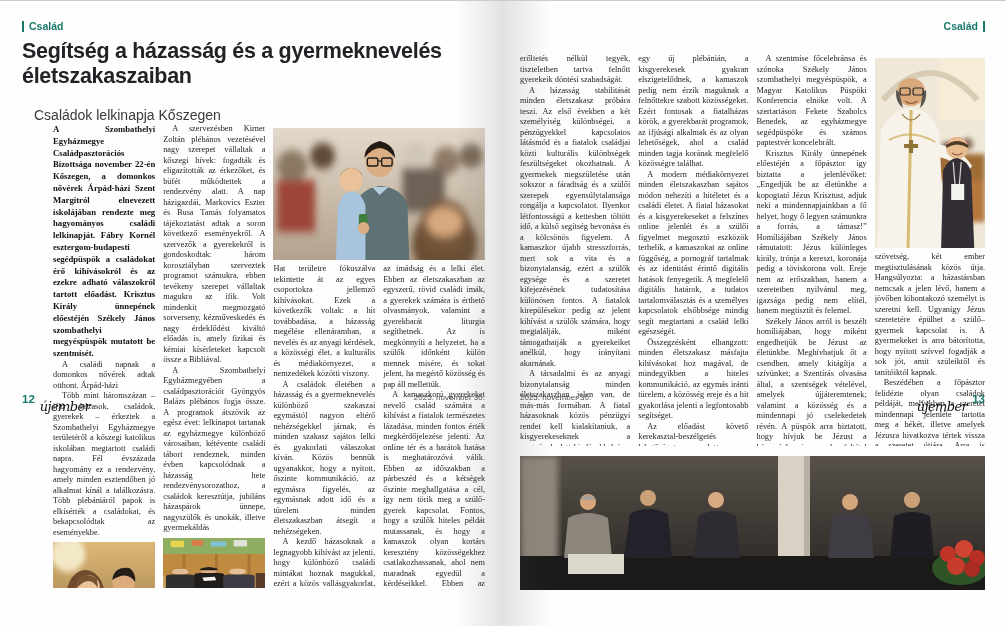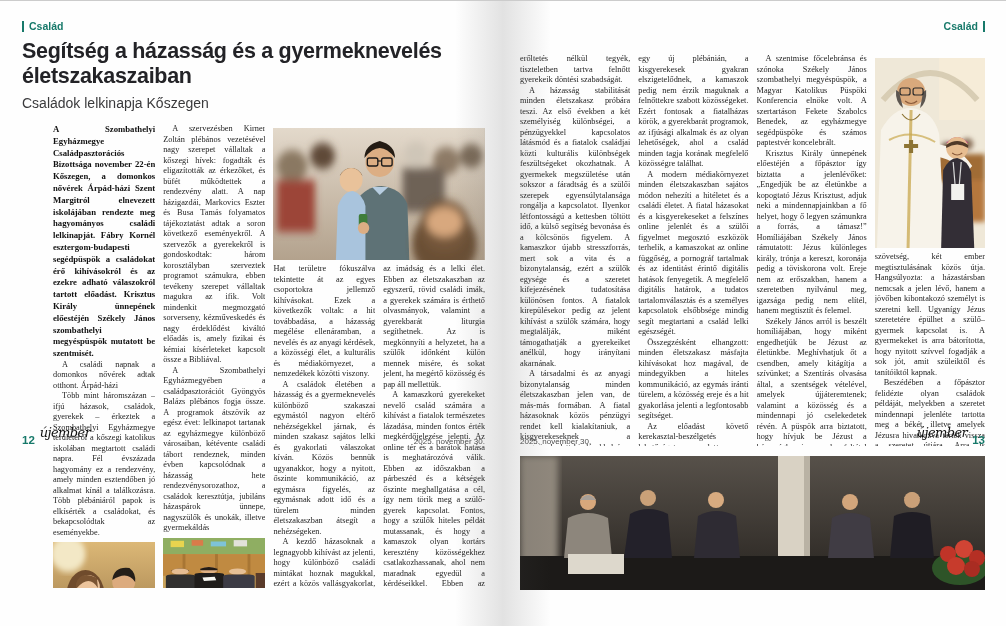--- a/index.html
+++ b/index.html
@@ -17,21 +17,21 @@
   .rubric-row{position:absolute;top:20px;display:flex;align-items:center;gap:5px;}
   .page-left .rubric-row{left:22px;}
   .page-right .rubric-row{right:21px;flex-direction:row-reverse;}
   .rubric-bar{width:2px;height:11px;background:#17796a;}
   .rubric{font-family:"Liberation Sans",sans-serif;font-weight:bold;font-size:10.5px;color:#17796a;}
 
   
   .headline{position:absolute;left:22px;right:26px;top:39px;margin:0;
             font-family:"Liberation Sans",sans-serif;font-weight:bold;font-size:21.5px;
             line-height:25px;letter-spacing:-0.3px;color:#232327;}
-  .deck{position:absolute;left:22px;top:95px;margin:0;font-family:"Liberation Sans",sans-serif;
+  .deck{position:absolute;left:22px;top:95px;margin:12px;font-family:"Liberation Sans",sans-serif;
         font-weight:normal;font-size:14px;color:#3a3a3c;}
 
   
   .cols{position:absolute;display:flex;gap:8px;}
   .cols-left{left:10px;right:18px;top:124px;height:464px;margin-left:43px;}
   .cols-right{left:17px;right:21px;top:54px;height:392px;}
   .col{flex:1;overflow:hidden;min-width:0;}
   .col.flexcol{display:flex;flex-direction:column;}
   .span2{flex:2.07;display:flex;flex-direction:column;min-width:0;}
   .subcols{display:flex;gap:8px;flex:1;min-height:0;overflow:hidden;}
@@ -44,21 +44,21 @@
   
   figure.photo{margin:4px 0;padding:0;overflow:hidden;background:#d7cfc2;}
   figure.photo svg{display:block;width:100%;height:100%;}
   .photo-couple{height:118px;}
   .photo-audience{flex:1;min-height:70px;margin-bottom:0;}
   .photo-crowd{height:132px;margin-top:0;}
   .photo-bishop{height:190px;margin-top:0;}
   .photo-panel{position:absolute;left:17px;right:21px;top:452px;height:134px;margin:0;}
 
   
-  .pfooter{position:absolute;left:22px;right:18px;bottom:6px;display:flex;align-items:flex-end;}
+  .pfooter{position:absolute;left:22px;right:18px;bottom:32px;display:flex;align-items:flex-start;}
   .page-right .pfooter{left:17px;right:21px;}
   .pagenum{font-family:"Liberation Sans",sans-serif;font-weight:bold;font-size:11.5px;color:#17796a;}
   .maglogo{font-family:"DejaVu Serif",serif;font-style:italic;font-weight:normal;font-size:13px;
            letter-spacing:-0.6px;color:#111;margin:6px 5px;}
   .issuedate{font-family:"Liberation Sans",sans-serif;font-size:8px;color:#4c4c4c;}
   .push{margin-left:auto;}
 </style>
 </head>
 <body>
 

